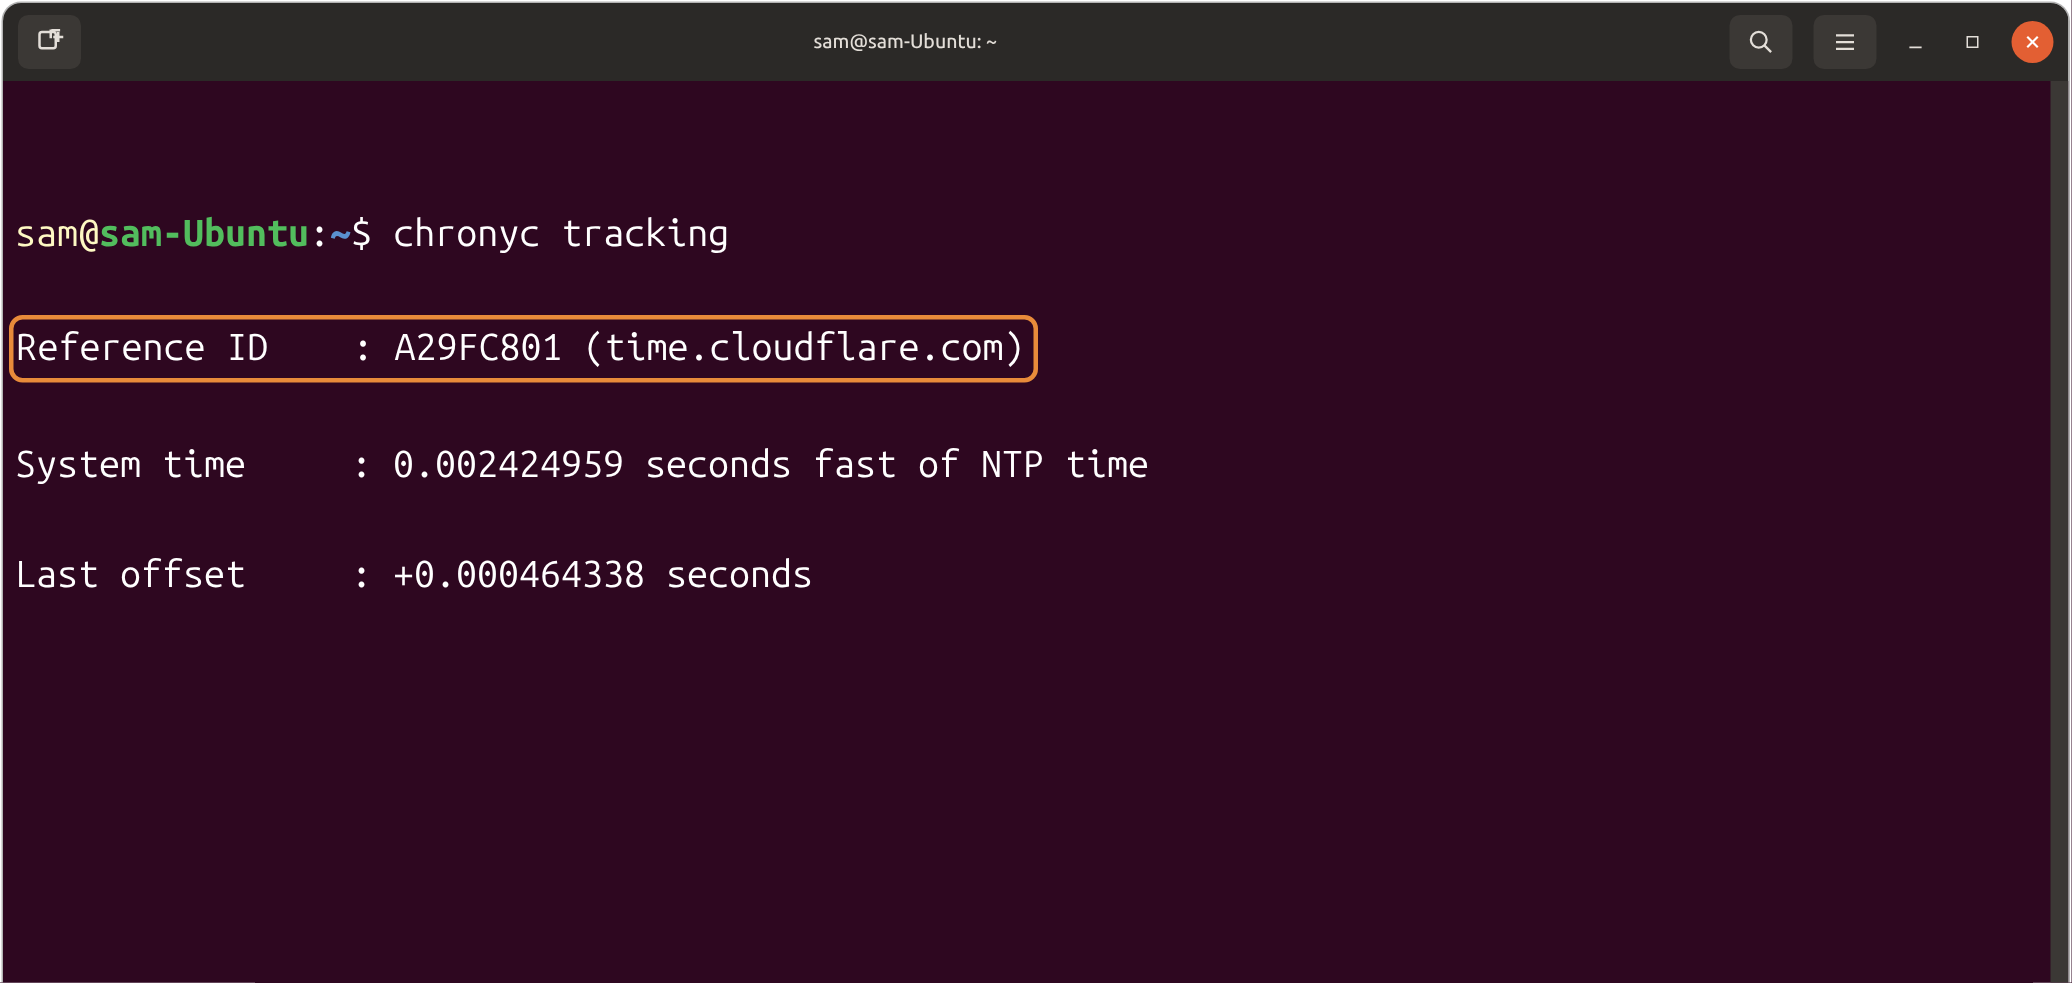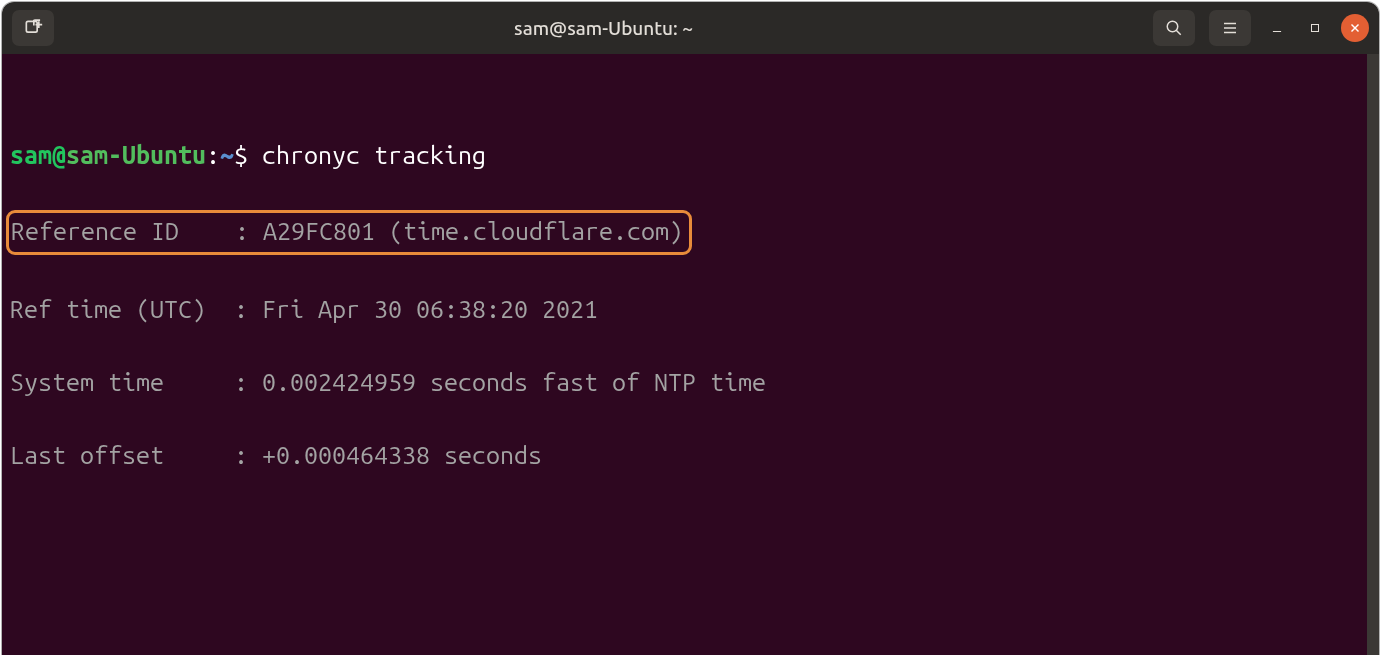--- a/index.html
+++ b/index.html
@@ -21,21 +21,21 @@
     box-shadow: 0 0 0 1px rgba(0,0,0,.3);
   }
   .titlebar {
     height: 52px;
     background: #2b2927;
     display: flex;
     align-items: center;
     padding: 0 10px;
     color: #e3ded8;
     font-family: Ubuntu, "Segoe UI", sans-serif;
-    font-size: 19px;
+    font-size: 13px;
     font-weight: 500;
   }
   .tb-left { display:flex; align-items:center; gap:8px; }
   .tb-btn {
     height: 36px; width: 42px;
     background: #3b3835;
     border-radius: 7px;
     display:flex; align-items:center; justify-content:center;
     color:#e3ded8;
   }
@@ -54,27 +54,27 @@
     line-height: 1.46;
     padding: 10px 8px 36px 8px;
     min-height: 580px;
     white-space: pre;
     position:relative;
   }
   .scrollbar {
     position:absolute; right:0; top:0; bottom:0; width:12px;
     background:#3b3835;
   }
-  .p-user { color:#22c55e; font-weight:bold; }
+  .p-user { color:#fef9c3; font-weight:normal; }
   .p-host { color:#52bd5d; font-weight:bold; }
   .p-colon { color:#ffffff; }
   .p-path { color:#5a8fcf; font-weight:bold; }
   .p-symbol { color:#ffffff; }
   .cmd { color:#ffffff;margin-top:40px; }
-  .out { color:#a3a3a3; }
+  .out { color:#ffffff; }
   .hl {
     border: 3px solid #e88b3a;
     border-radius: 9px;
     padding: 0 6px 2px 2px;
     display: inline-block;
     margin-left: -4px;
   }
   .row { display:block; }
 </style>
 </head>
@@ -126,21 +126,20 @@
             <line x1="18" y1="6" x2="6" y2="18"></line>
           </svg>
       </div>
     </div>
   </div>
 
   <div class="terminal">
     <div class="scrollbar"></div>
 <span class="row"><span class="p-user">sam</span><span class="p-user">@</span><span class="p-host">sam-Ubuntu</span><span class="p-colon">:</span><span class="p-path">~</span><span class="p-symbol">$</span><span class="cmd"> </span><span class="cmd">chronyc tracking</span></span>
 <span class="row"><span class="hl out">Reference ID    : A29FC801 (time.cloudflare.com)</span></span>
-<span class="row out">Ref time (UTC)  : Fri Apr 30 06:38:20 2021</span>
 <span class="row out">System time     : 0.002424959 seconds fast of NTP time</span>
 <span class="row out">Last offset     : +0.000464338 seconds</span>
 
 
 
 
 
 
 
 

